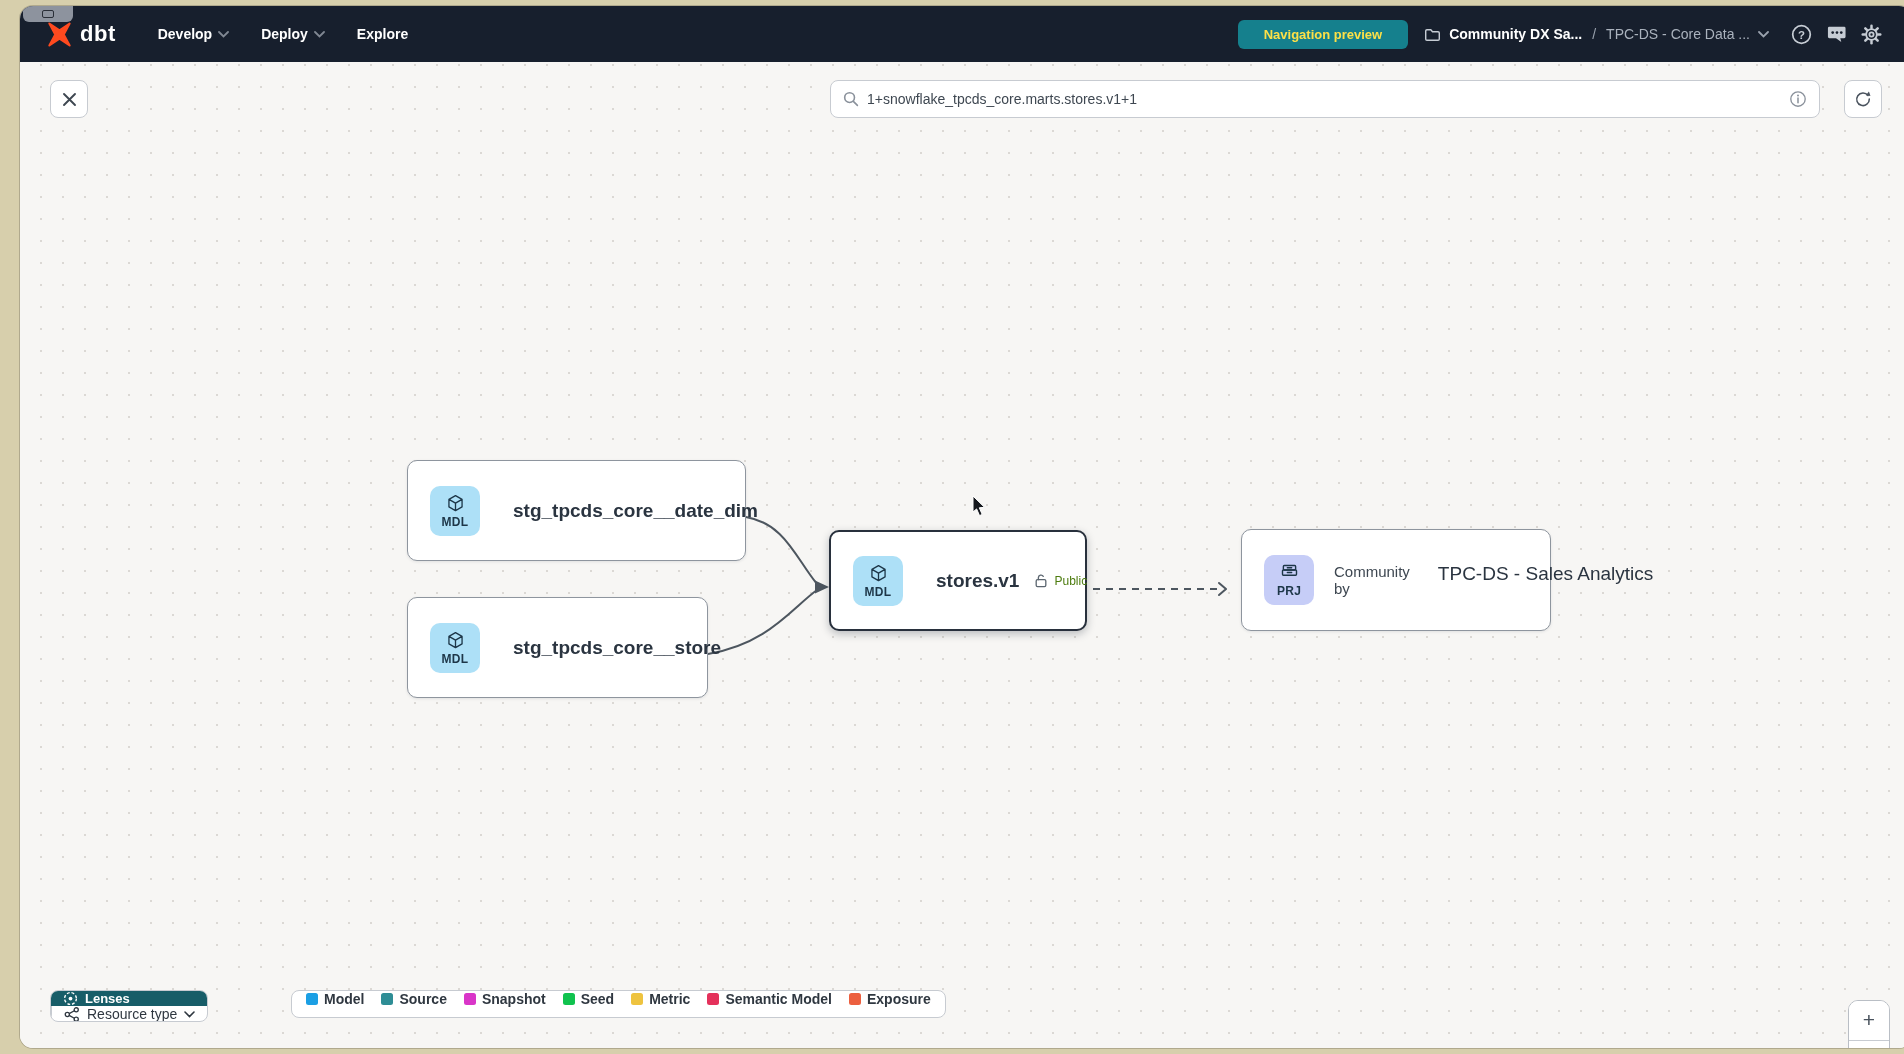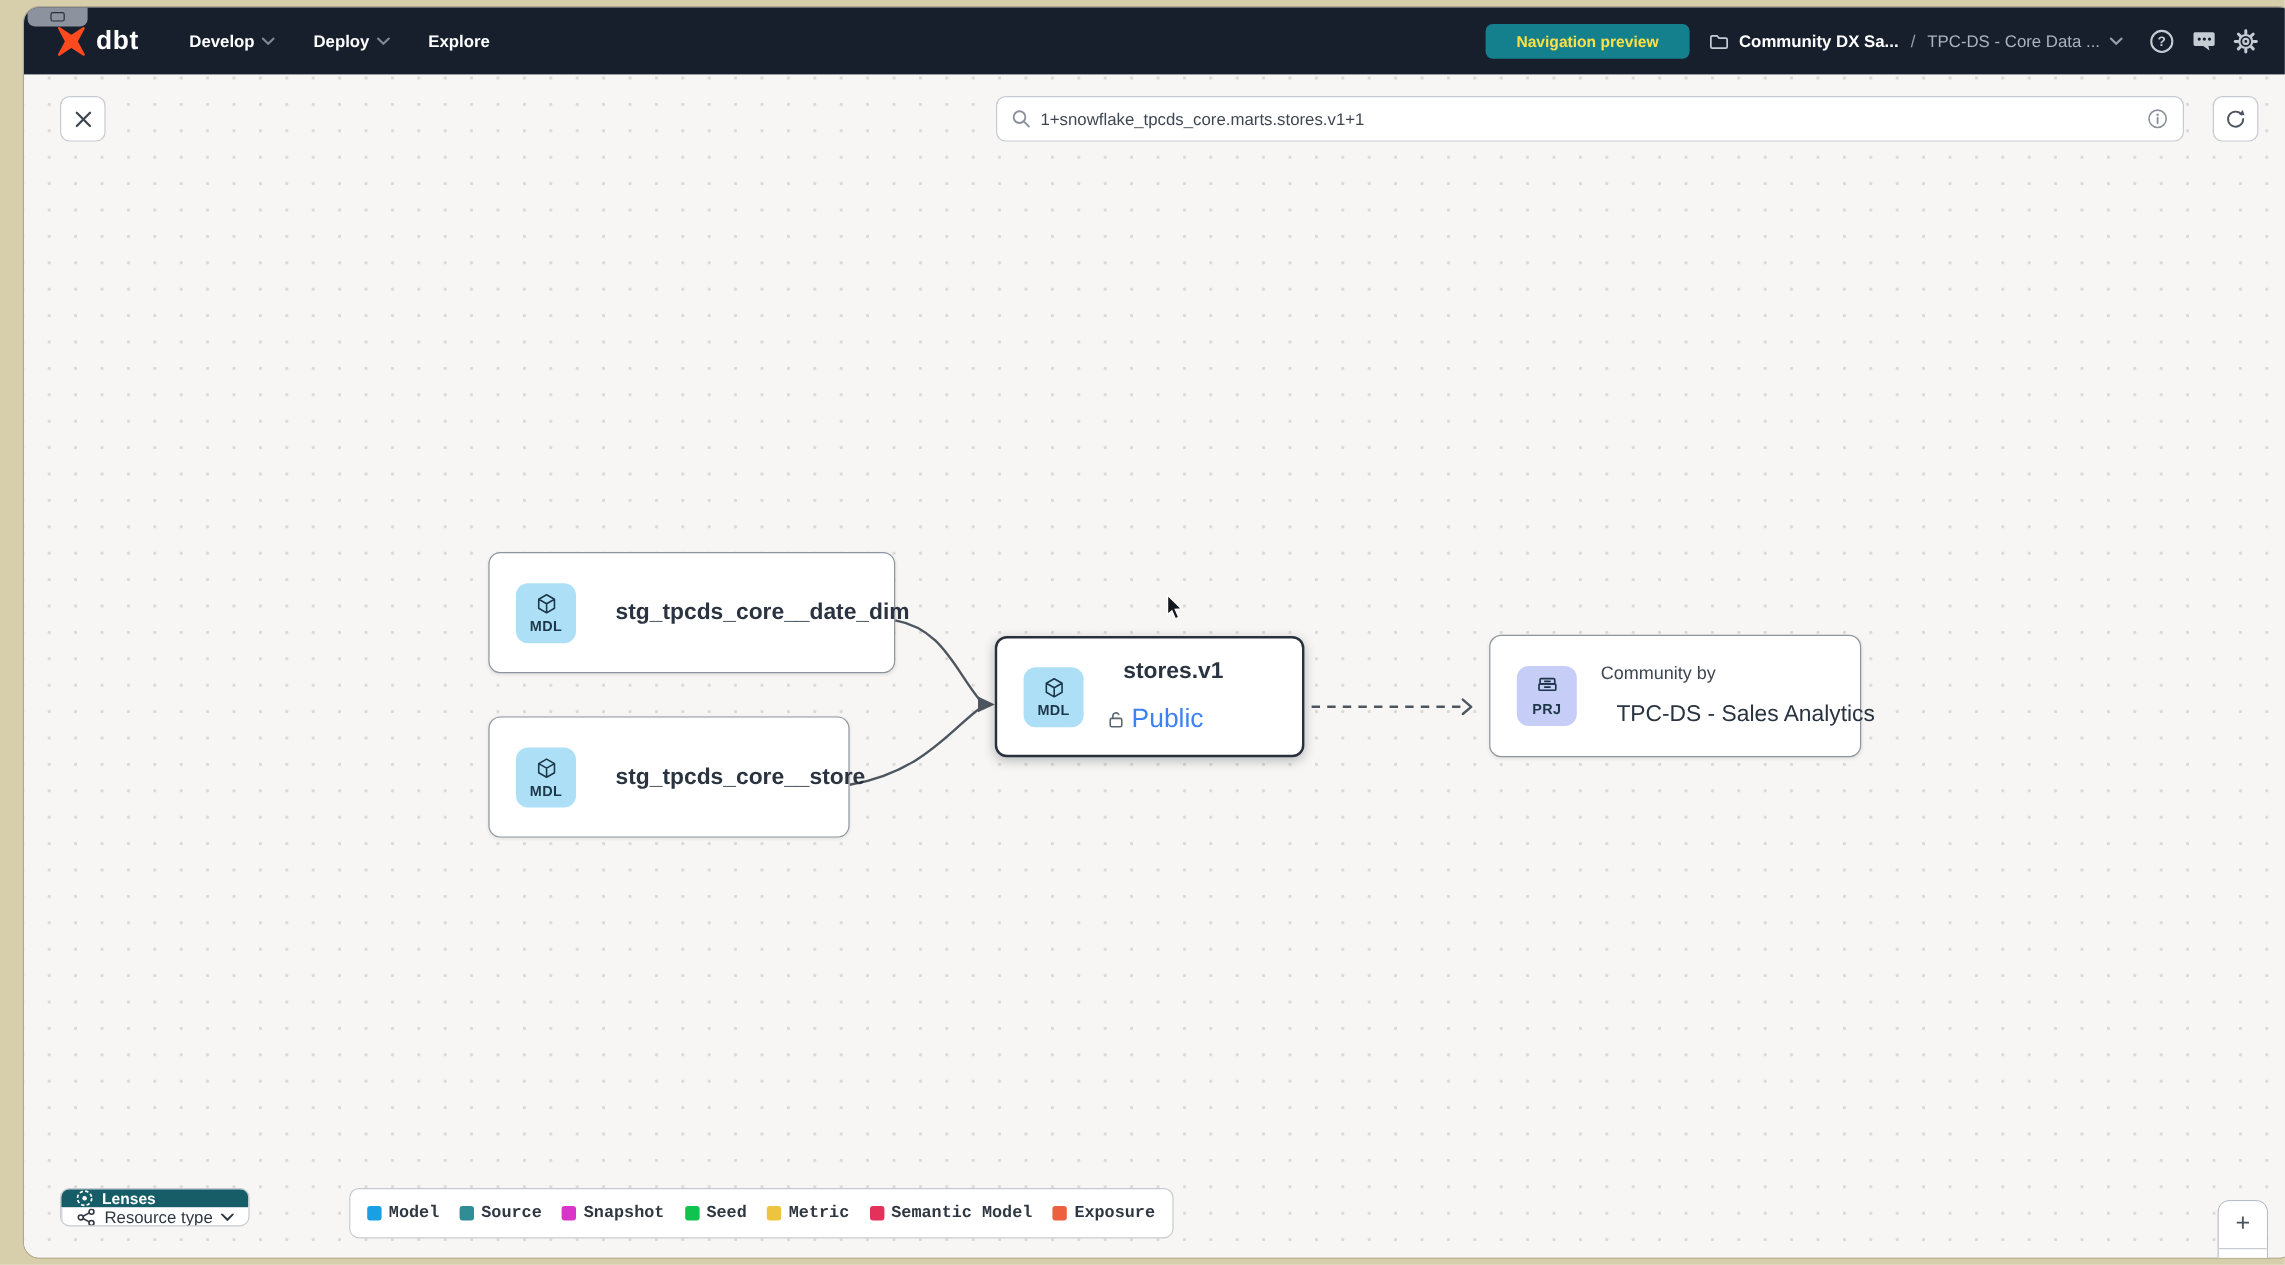--- a/index.html
+++ b/index.html
@@ -57,35 +57,35 @@
   .node { position:absolute; background:#fff; border:1px solid #8e959e; border-radius:10px;
           display:flex; align-items:center; padding:0 22px; gap:20px; cursor:pointer;
           box-shadow:0 1px 3px rgba(30,40,55,.10); }
   .node.selected { border:2px solid #28303c; box-shadow:0 3px 9px rgba(25,35,50,.28); }
   .badge { width:50px; height:50px; border-radius:10px; display:flex; flex-direction:column;
            align-items:center; justify-content:center; flex:0 0 auto; }
   .badge.mdl { background:#ade0f7; }
   .badge.prj { background:#c6cdf7; }
   .badge span { font-size:12px; font-weight:700; color:#1d3648; margin-top:1px; letter-spacing:.3px; }
   .node-label { font-size:19px; font-weight:600; color:#2a3440; white-space:nowrap;margin-left:13px; }
-  .node-text { display:flex; flex-direction:column; gap:15px; }
-  .node-sub { display:flex; align-items:center; gap:6px; font-size:22px; color:#3b82f6; font-weight:400; }
+  .node-text { display:flex; flex-direction:row; gap:15px; }
+  .node-sub { display:flex; align-items:center; gap:6px; font-size:12px; color:#4d7c0f; font-weight:400; }
   .node-sub-top { font-size:15px; color:#3e4751; font-weight:400; }
 
   .edges { position:absolute; inset:0; pointer-events:none; }
 
   
   .lens-group { position:absolute; left:30px; top:928px; height:32px; display:flex; border-radius:8px;
                 overflow:hidden; border:1px solid #c7cbd1; background:#fff;flex-direction:column; }
   .lens-seg { display:flex; align-items:center; gap:7px; padding:0 12px; cursor:pointer; }
   .lens-seg.teal { background:#175d68; color:#fff; font-size:13px; font-weight:700; }
   .lens-seg.white { color:#2f3740; font-size:14px; border-left:1px solid #c7cbd1; }
-  .legend-chip { position:absolute; left:271px; top:928px; height:42px; background:#fff;
-                 border:1px solid #c7cbd1; border-radius:8px; display:flex; align-items:center;
-                 padding:0 14px; gap:17px;font-family:Liberation Mono, monospace; }
+  .legend-chip { position:absolute; left:271px; top:928px; height:28px; background:#fff;
+                 border:1px solid #c7cbd1; border-radius:8px; display:flex; align-items:flex-start;
+                 padding:0 14px; gap:17px; }
   .legend-item { display:flex; align-items:center; gap:6px; font-size:14px; font-weight:600; color:#2f3740; white-space:nowrap; }
   .legend-swatch { width:12px; height:12px; border-radius:2.5px; flex:0 0 auto; }
 
   .zoom-ctl { position:absolute; left:1828px; top:938px; width:42px; height:80px; background:#fff;
               border:1px solid #b9bec5; border-radius:10px; display:flex; flex-direction:column; overflow:hidden; }
   .zoom-btn { flex:1; display:flex; align-items:center; justify-content:center; font-size:21px;
               color:#4a535e; cursor:pointer; background:#fff; border:none; font-family:"Liberation Sans",sans-serif; }
   .zoom-btn + .zoom-btn { border-top:1px solid #c7cbd1; }
 
   .cursor { position:absolute; left:952px; top:489px; z-index:50; }

